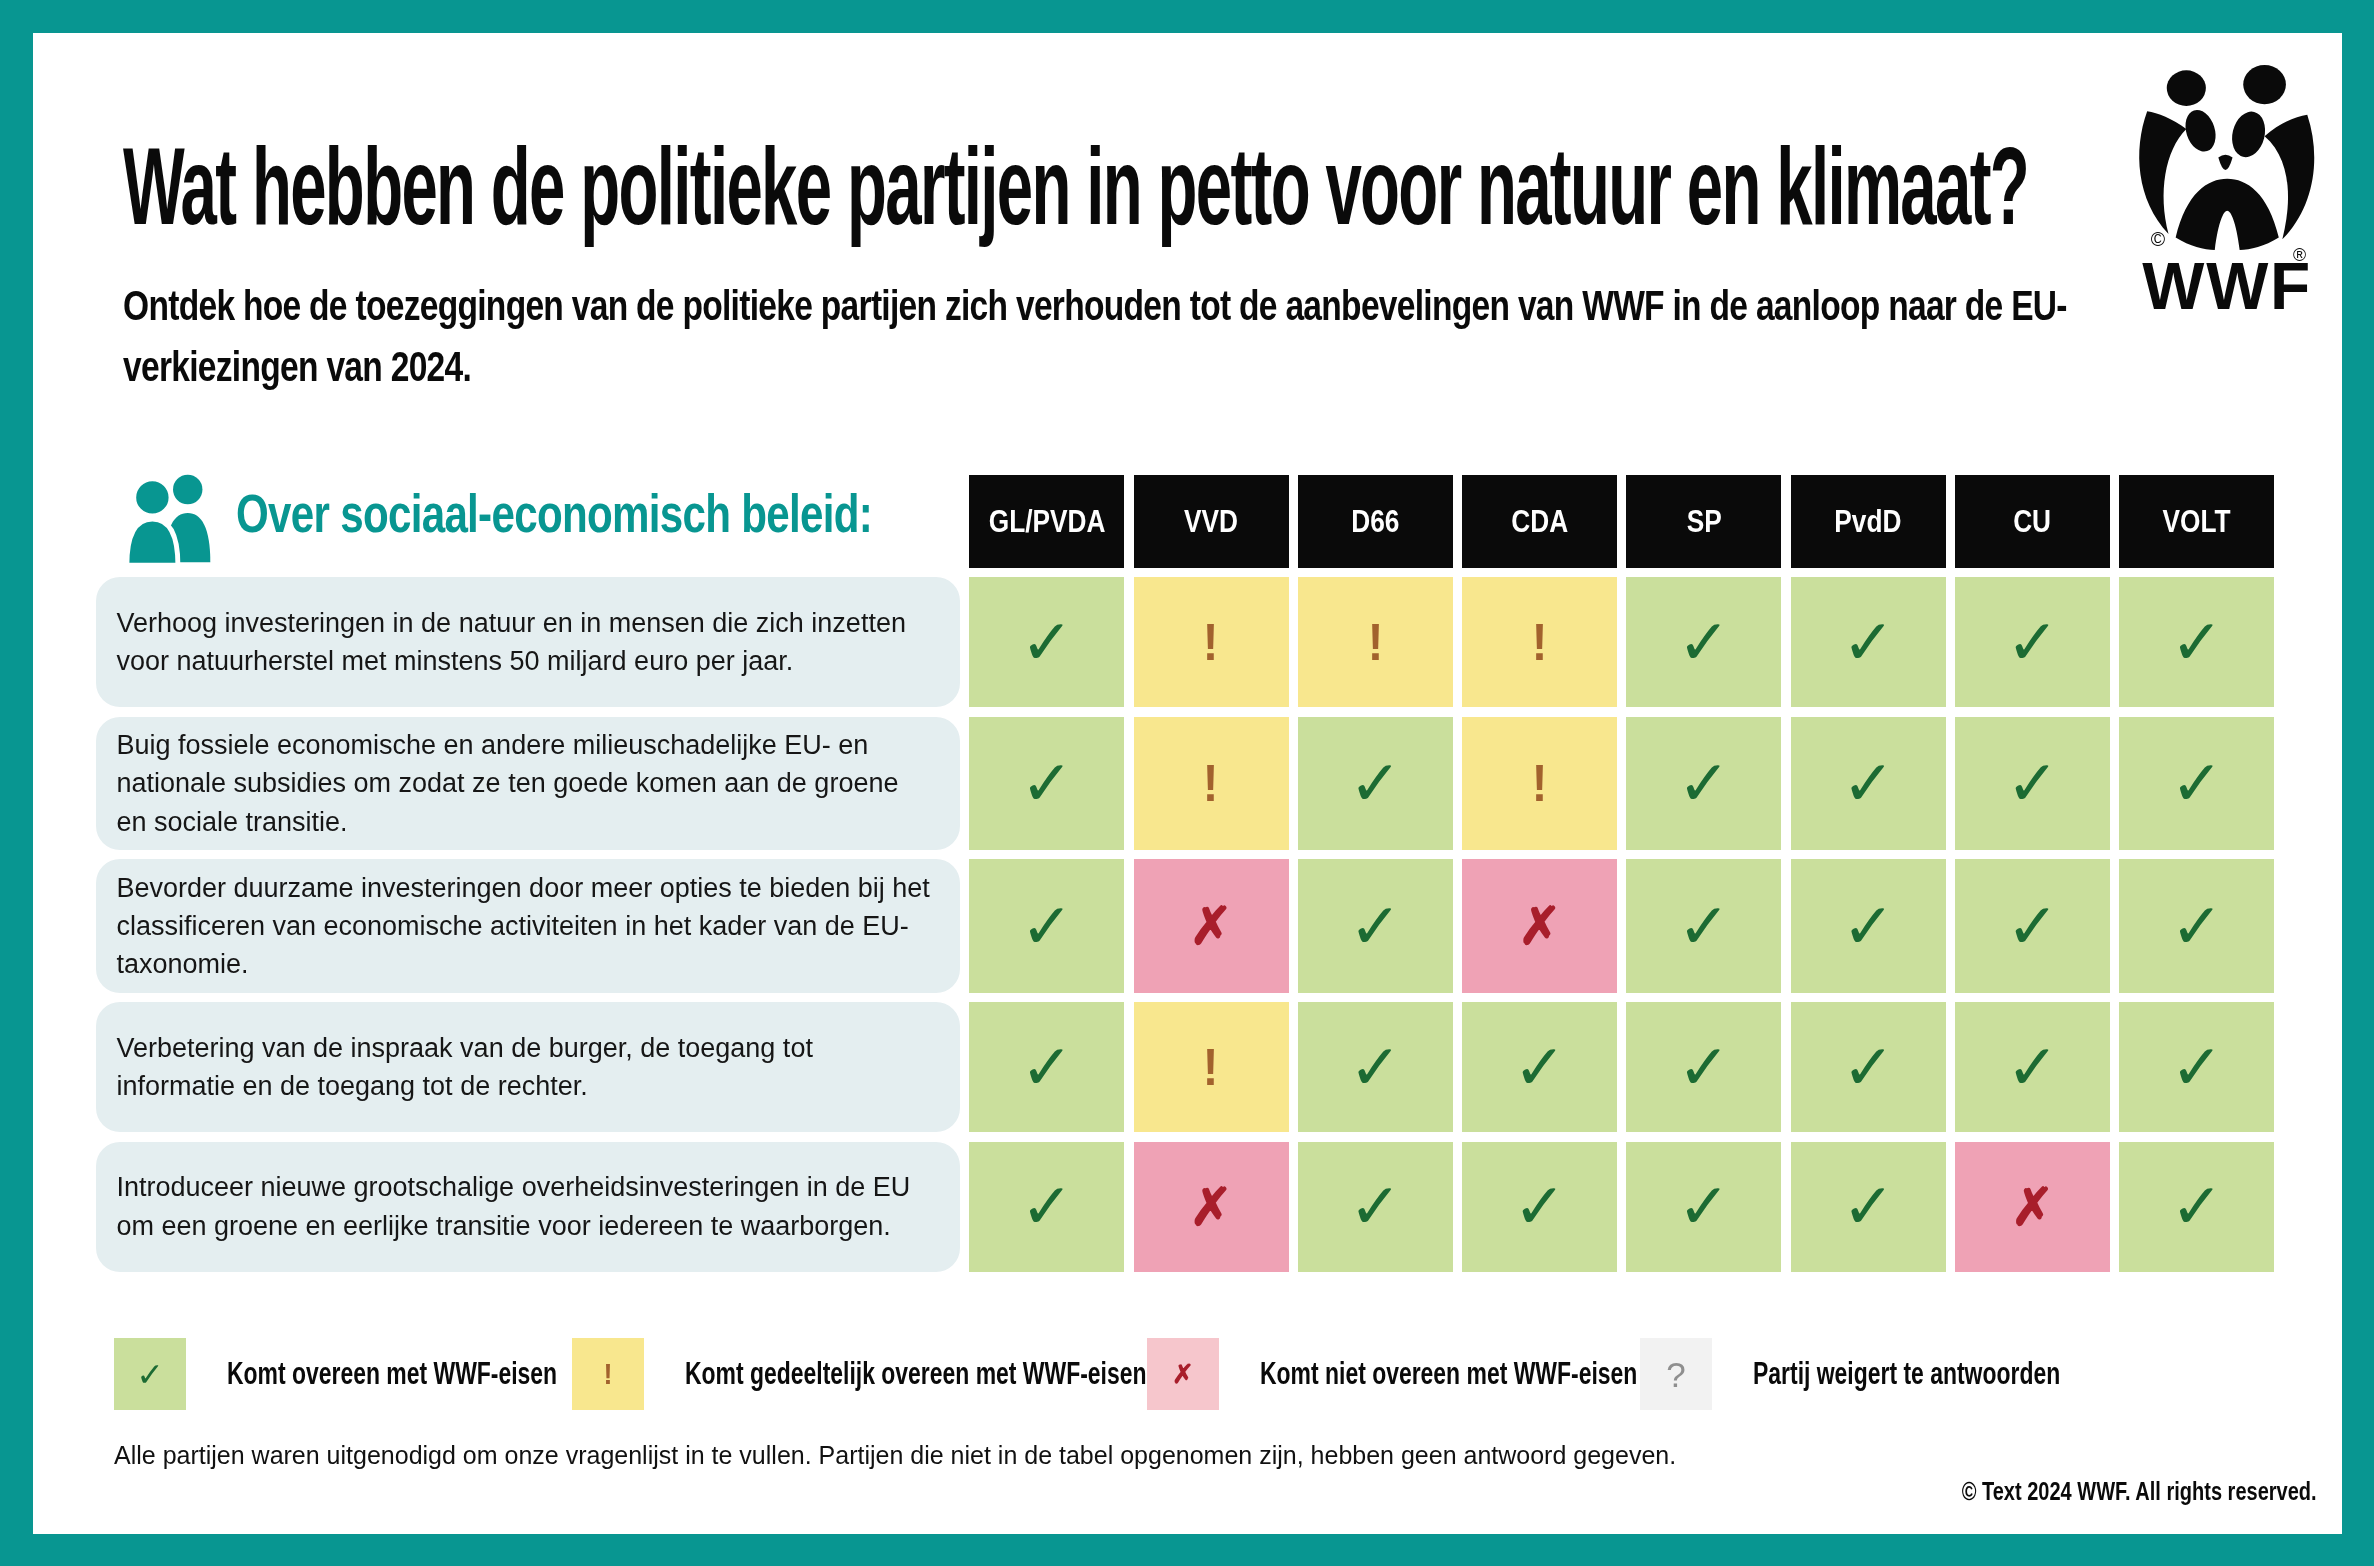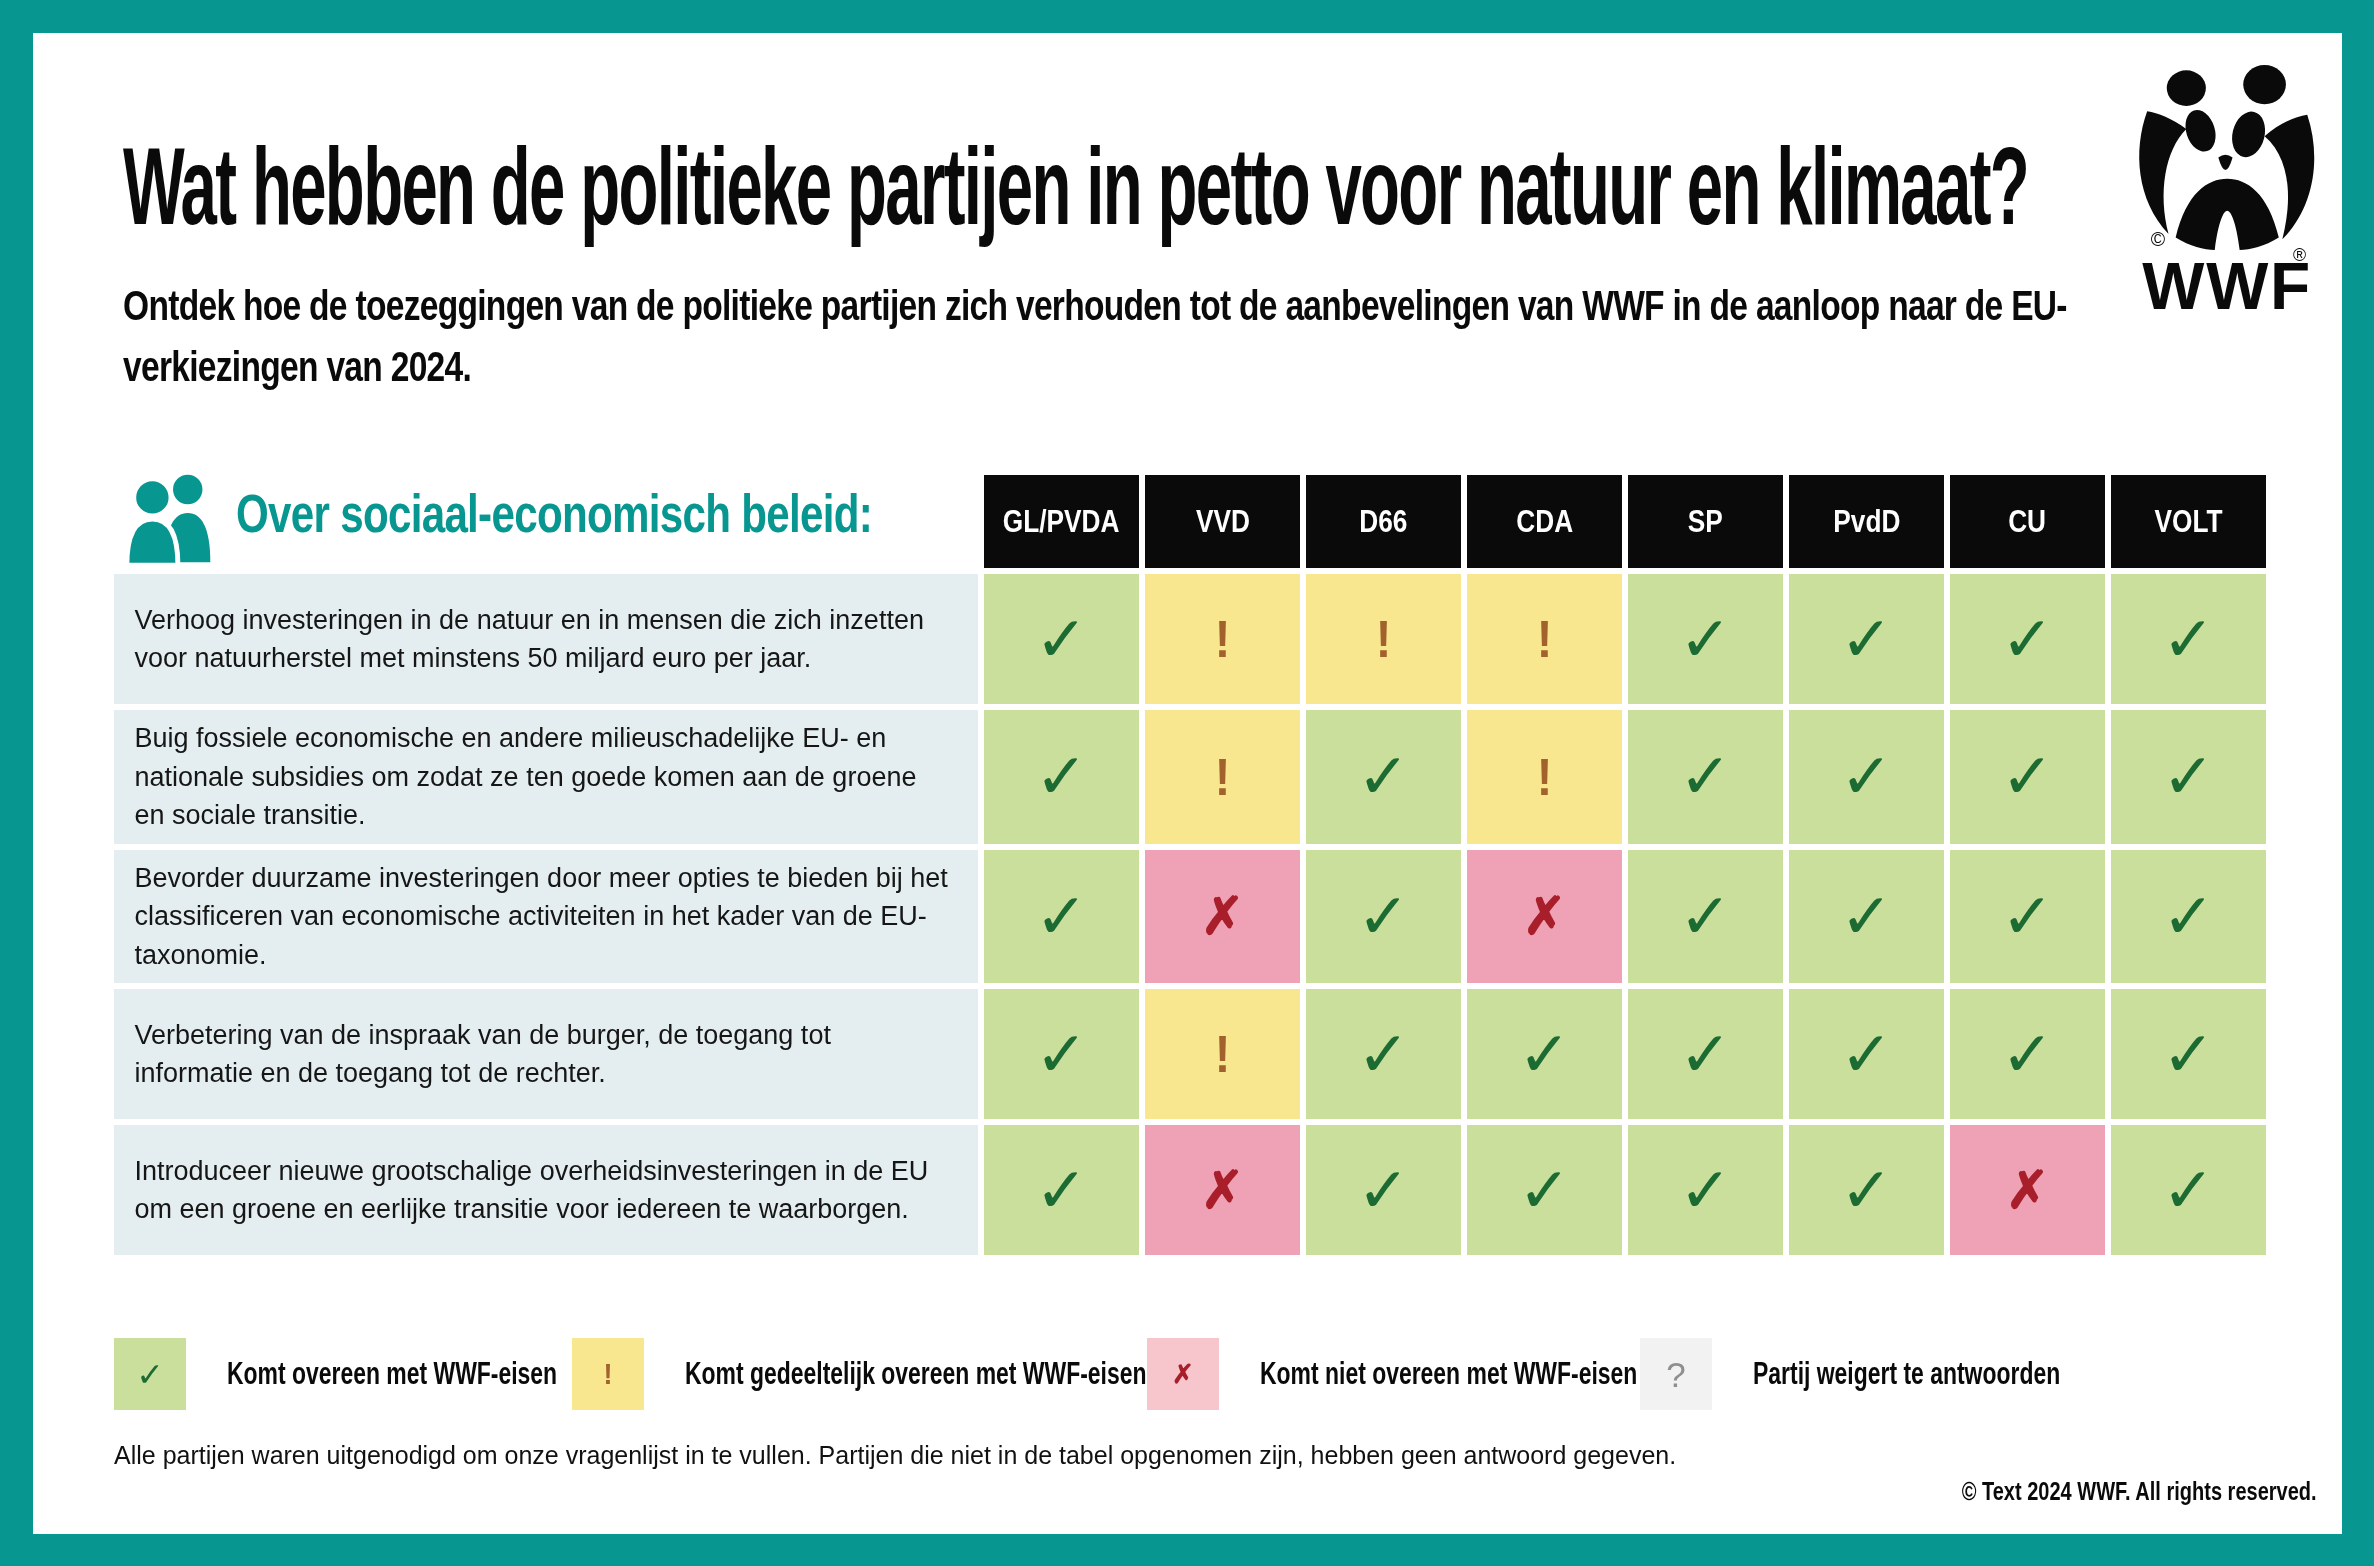--- a/index.html
+++ b/index.html
@@ -27,38 +27,38 @@
   
   .people-icon{position:absolute;left:119px;top:467px;width:108px;height:102px;}
   .section-title{
     position:absolute;left:236px;top:482px;
     font-size:54px;font-weight:bold;letter-spacing:-0.9px;white-space:nowrap;
     transform:scaleX(.78);transform-origin:0 0;color:var(--teal,#089691);
   }
 
   
   .grid{
-    position:absolute;left:114px;top:475px;
+    position:absolute;left:96px;top:475px;
     display:grid;grid-template-columns:864px repeat(8,155px);
     grid-template-rows:93px;grid-auto-rows:minmax(130px,auto);
-    column-gap:9.3px;row-gap:9.3px;gap:6px;
+    column-gap:9.3px;row-gap:9.3px;
   }
   .spacer{background:transparent;}
   .party-header{
     background:var(--header-bg,#0a0a0a);color:#fff;
     display:flex;align-items:center;justify-content:center;
   }
   .party-header span{
     font-size:32px;font-weight:bold;transform:scaleX(.82);white-space:nowrap;
   }
   .statement{
     background:var(--statement-bg,#e4eef0);
     display:flex;align-items:center;
     padding:9.3px 28px 9.3px 20.4px;box-sizing:border-box;
-    font-size:27px;line-height:1.42;color:#161616;
+    font-size:27px;line-height:1.42;color:#161616;border-radius:24px;
   }
   .cell{display:flex;align-items:center;justify-content:center;}
   .cell.yes{background:var(--cell-yes,#cadf9c);}
   .cell.partial{background:var(--cell-partial,#f8e78e);}
   .cell.no{background:var(--cell-no,#efa2b5);}
   .glyph{line-height:1;}
   .glyph.yes{color:var(--icon-yes,#1c6b33);font-size:63px;}
   .glyph.partial{color:var(--icon-partial,#a2622d);font-size:52px;font-weight:bold;transform:scaleX(.9);}
   .glyph.no{color:var(--icon-no,#a81e2b);font-size:52px;font-weight:bold;}
   .glyph.refused{color:var(--icon-refused,#8f8f8f);font-size:45px;}

